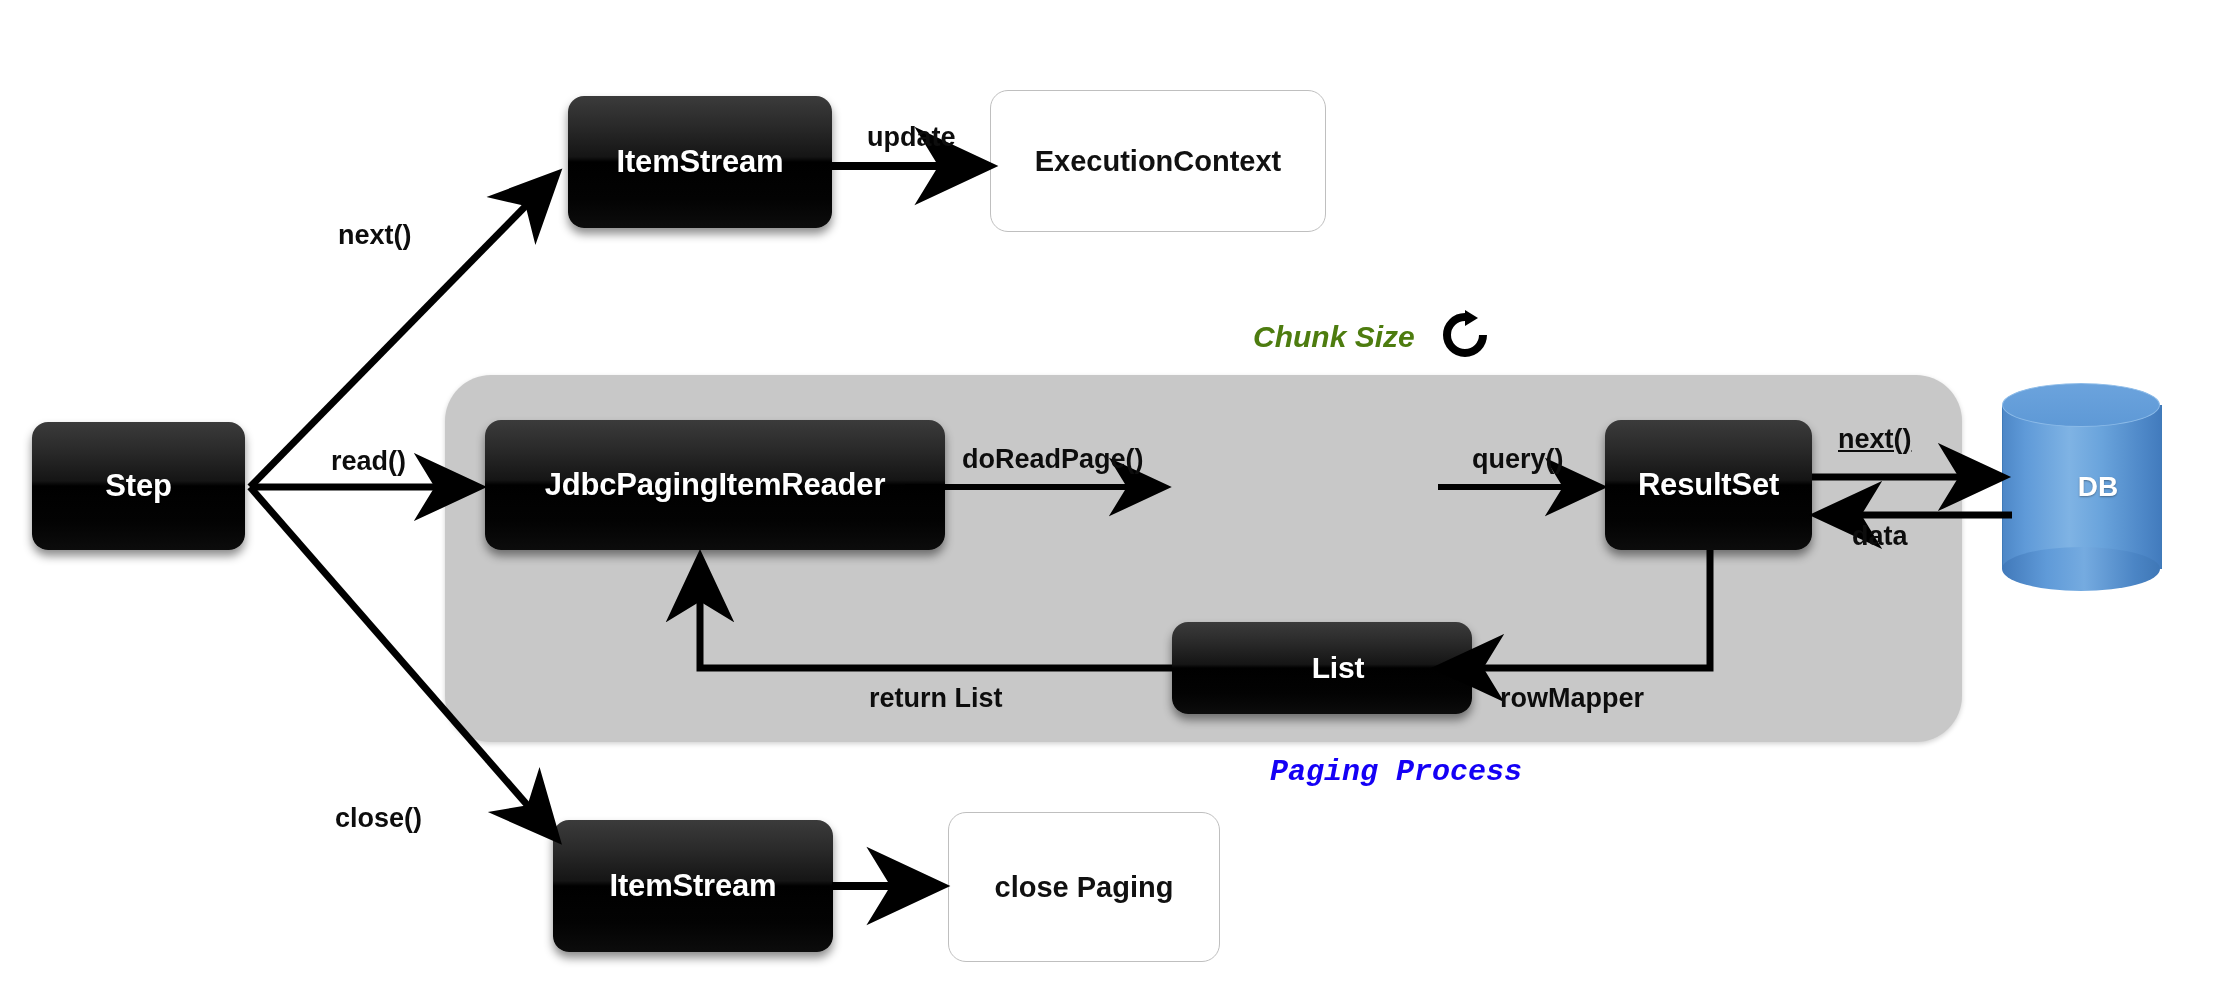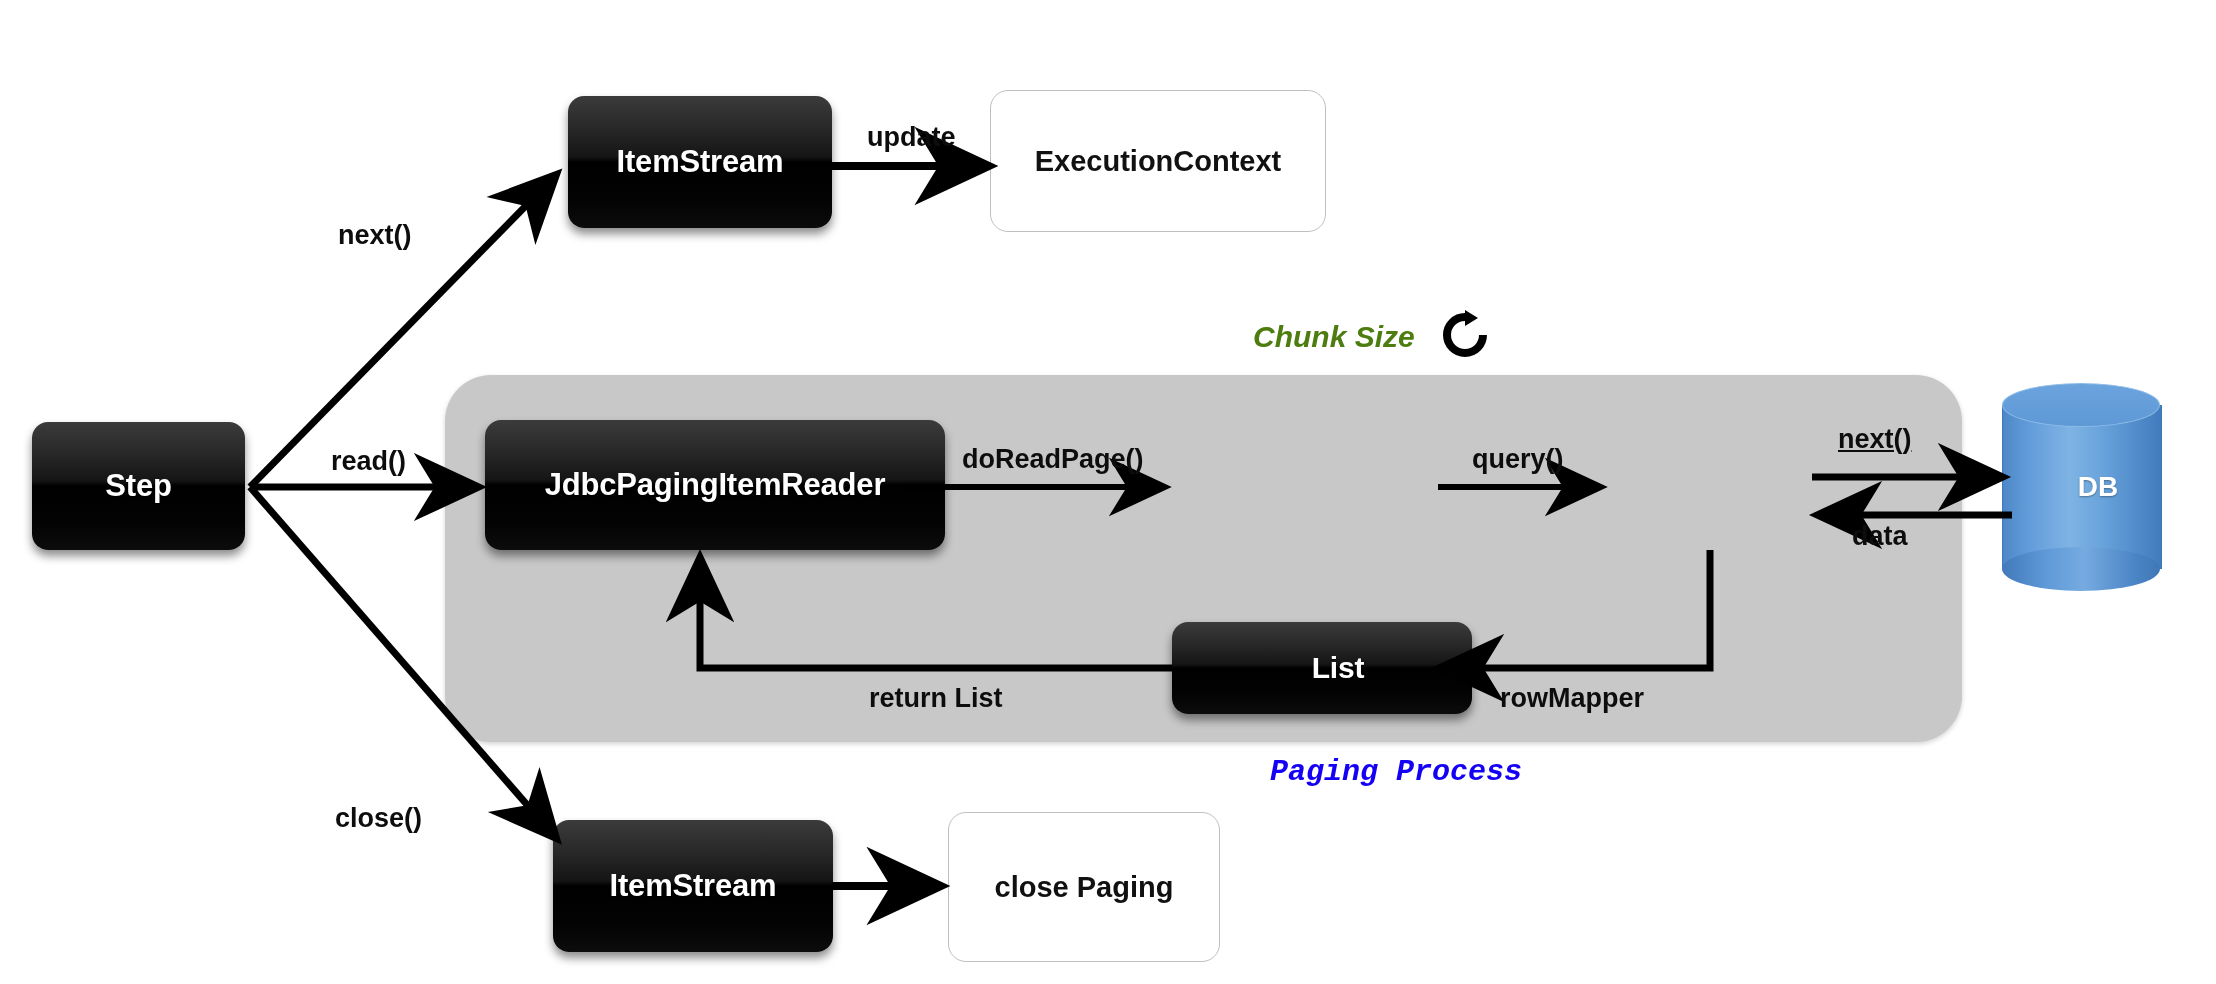--- a/index.html
+++ b/index.html
@@ -202,20 +202,23 @@
 
   <div class="wnode" style="left:990px; top:90px; width:334px; height:140px;">
     <span class="label">ExecutionContext</span>
   </div>
 
   <div class="node" style="left:485px; top:420px; width:460px; height:130px;">
     <span class="label">JdbcPagingItemReader</span>
   </div>
 
 
+  <div class="node" style="left:1605px; top:420px; width:207px; height:130px;">
+    <span class="label">ResultSet</span>
+  </div>
 
   <div class="node small" style="left:1172px; top:622px; width:268px; height:92px;padding-left:32px;">
     <span class="label">List</span>
   </div>
 
   <div class="db" style="left:2002px; top:383px; width:158px; height:208px;">
     <div class="cyl-body"></div>
     <div class="cyl-bottom"></div>
     <div class="cyl-top"></div>
     <div class="label">DB</div>

